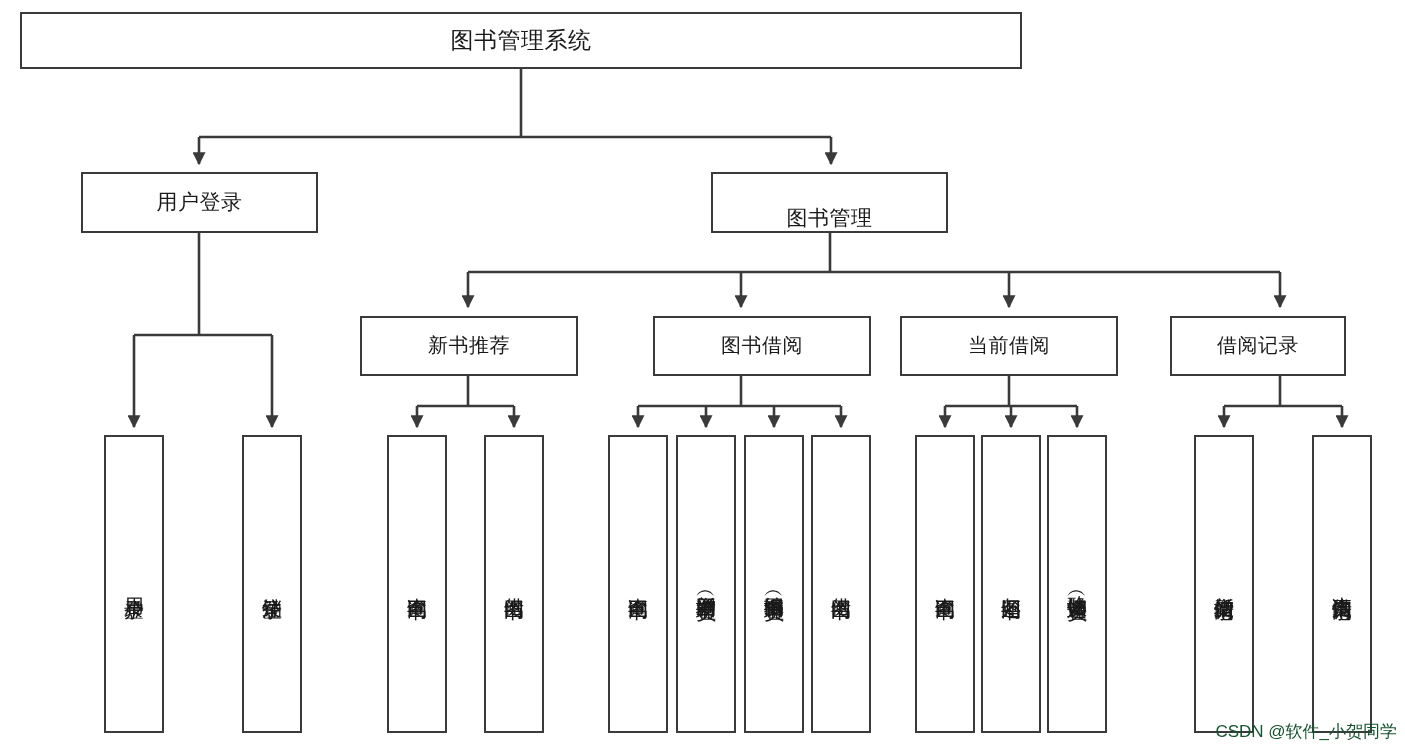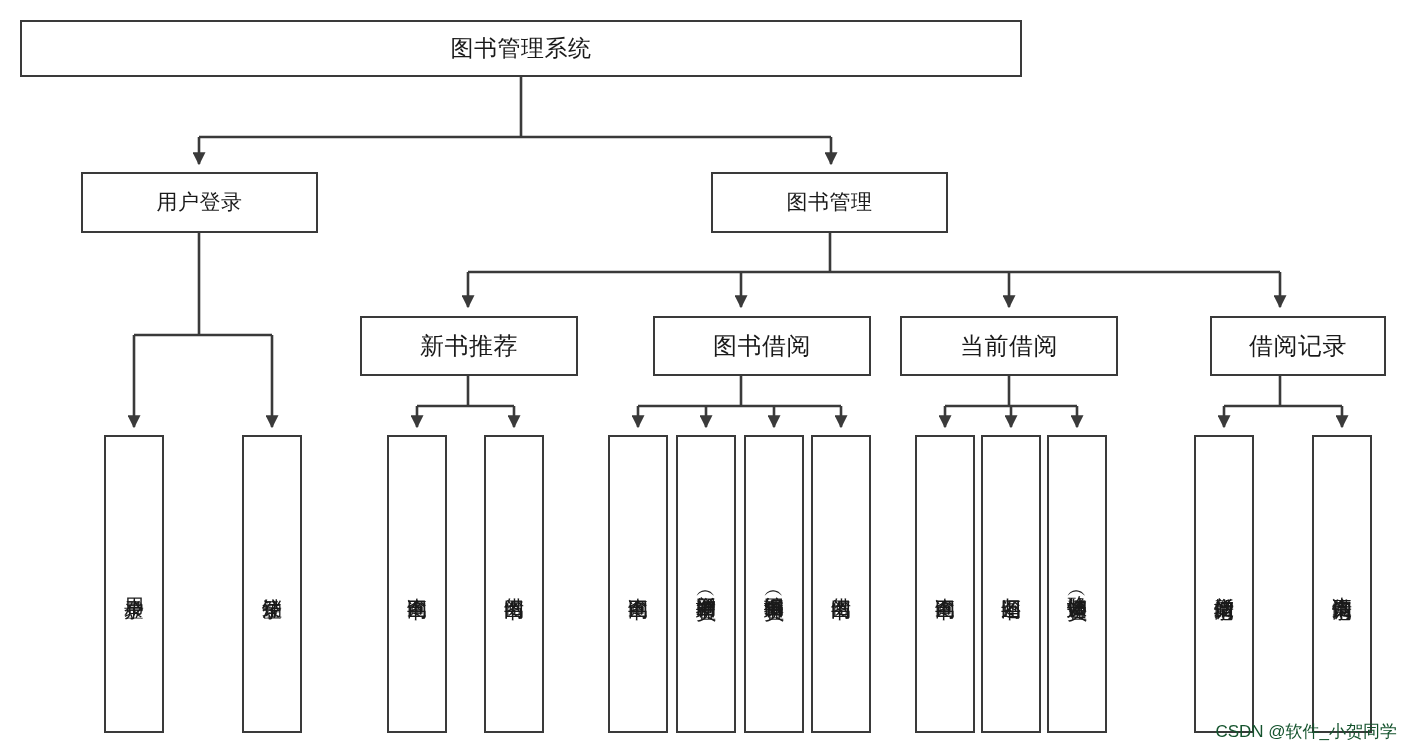--- a/index.html
+++ b/index.html
@@ -43,21 +43,21 @@
     letter-spacing: 0.5px;
     white-space: nowrap;
   }
   .node.root {
     font-size: 23px;
   }
   .node.level2 {
     font-size: 21px;
   }
   .node.level3 {
-    font-size: 24px;
+    font-size: 20px;
   }
   .node.leaf {
     font-size: 20px;
     align-items: center;
     justify-content: center;
     padding: 6px 0;
   }
   .node.leaf .node-label {
     writing-mode: vertical-rl;
     text-orientation: upright;
@@ -125,45 +125,45 @@
       <path d="M 1011 406 L 1011 427" marker-end="url(#arrow)"></path>
       <path d="M 1077 406 L 1077 427" marker-end="url(#arrow)"></path>
 
       <path d="M 1280 376 L 1280 406"></path>
       <path d="M 1224 406 L 1342 406"></path>
       <path d="M 1224 406 L 1224 427" marker-end="url(#arrow)"></path>
       <path d="M 1342 406 L 1342 427" marker-end="url(#arrow)"></path>
     </g>
   </svg>
 
-  <div class="node root" style="left:20px; top:20px; width:1002px; height:57px;">
+  <div class="node root" style="left:20px; top:12px; width:1002px; height:57px;">
     <span class="node-label">图书管理系统</span>
   </div>
 
   <div class="node level2" style="left:81px; top:172px; width:237px; height:61px;">
     <span class="node-label">用户登录</span>
   </div>
 
-  <div class="node level2" style="left:711px; top:172px; width:237px; height:61px;">
+  <div class="node level2" style="left:711px; top:172px; width:237px; height:61px;align-items:flex-end;">
     <span class="node-label">图书管理</span>
   </div>
 
   <div class="node level3" style="left:360px; top:316px; width:218px; height:60px;">
     <span class="node-label">新书推荐</span>
   </div>
 
   <div class="node level3" style="left:633px; top:316px; width:218px; height:60px;margin-left:20px;">
     <span class="node-label">图书借阅</span>
   </div>
 
   <div class="node level3" style="left:900px; top:316px; width:218px; height:60px;justify-content:center;">
     <span class="node-label">当前借阅</span>
   </div>
 
-  <div class="node level3" style="left:1170px; top:316px; width:176px; height:60px;margin-left:40px;">
+  <div class="node level3" style="left:1170px; top:316px; width:176px; height:60px;">
     <span class="node-label">借阅记录</span>
   </div>
 
   <div class="node leaf" style="left:104px; top:435px; width:60px; height:298px;">
     <span class="node-label">用户登录</span>
   </div>
 
   <div class="node leaf" style="left:242px; top:435px; width:60px; height:298px;">
     <span class="node-label">注销登录</span>
   </div>

